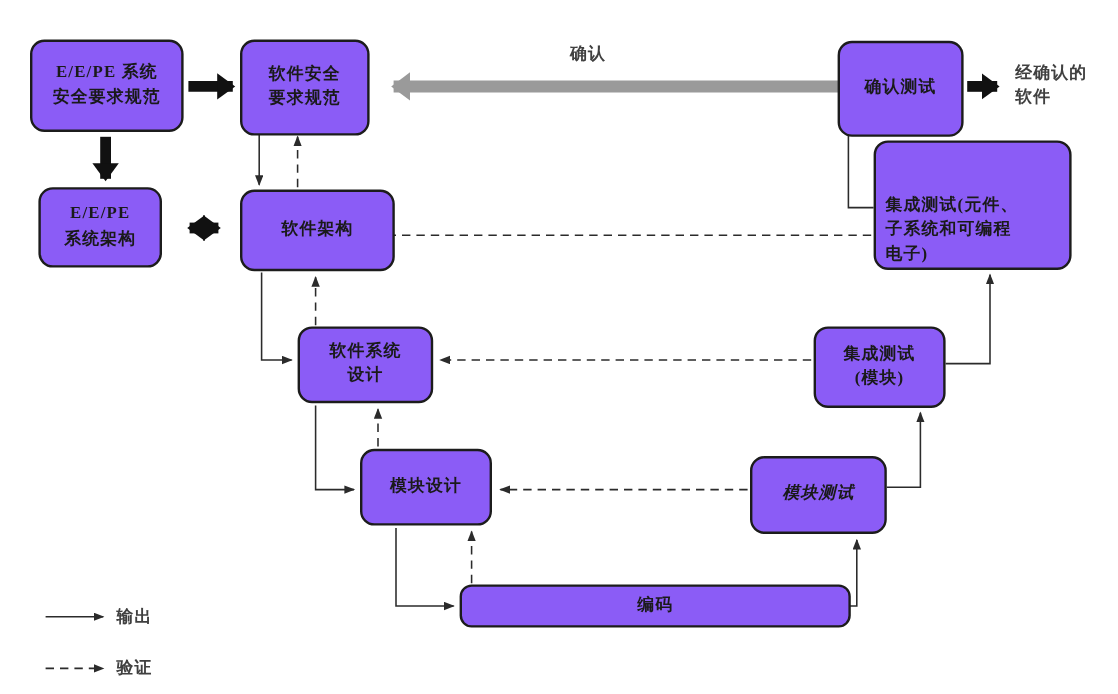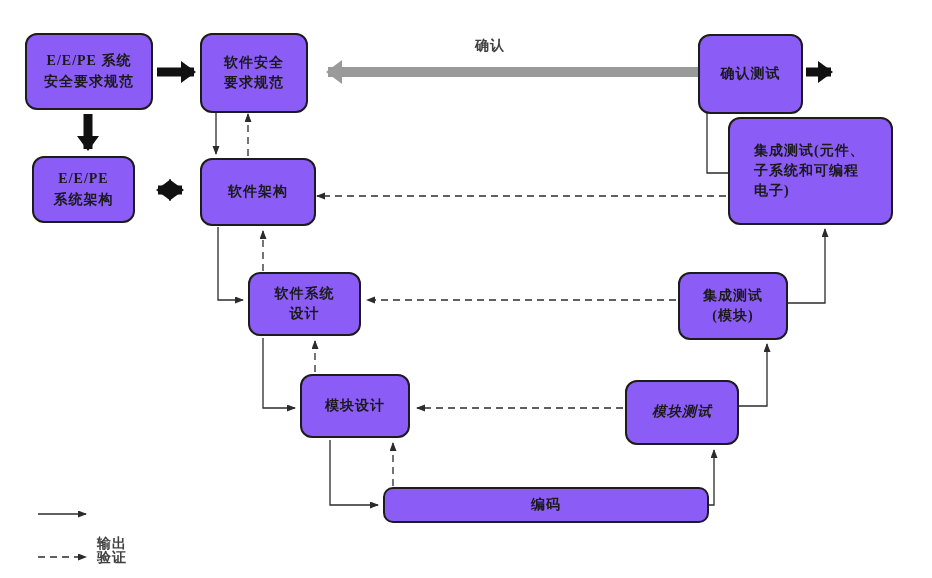--- a/index.html
+++ b/index.html
@@ -110,21 +110,21 @@
   <div class="box" style="left:200px; top:33px; width:108px; height:80px;">
     <span class="box-label">软件安全
 要求规范</span>
   </div>
 
   <div class="box" style="left:32px; top:156px; width:103px; height:67px;">
     <span class="box-label">E/E/PE
 系统架构</span>
   </div>
 
-  <div class="box" style="left:200px; top:158px; width:116px; height:68px;">
+  <div class="box" style="left:200px; top:158px; width:129px; height:68px;">
     <span class="box-label">软件架构</span>
   </div>
 
   <div class="box" style="left:300px; top:374px; width:110px; height:64px;">
     <span class="box-label">模块设计</span>
   </div>
 
   <div class="box" style="left:248px; top:272px; width:113px; height:64px;">
     <span class="box-label">软件系统
 设计</span>
@@ -136,30 +136,32 @@
 
   <div class="box" style="left:625px; top:380px; width:114px; height:65px;font-style:italic;">
     <span class="box-label">模块测试</span>
   </div>
 
   <div class="box" style="left:678px; top:272px; width:110px; height:68px;">
     <span class="box-label">集成测试
 (模块)</span>
   </div>
 
-  <div class="box" style="left:728px; top:117px; width:165px; height:108px; justify-content:flex-start; padding-left:24px;">
+  <div class="box" style="left:728px; top:117px; width:165px; height:108px; justify-content:flex-start; padding-left:8px;align-items:flex-end;">
     <span class="box-label left">集成测试(元件、
 子系统和可编程
 电子)</span>
   </div>
 
   <div class="box" style="left:698px; top:34px; width:105px; height:80px;">
     <span class="box-label">确认测试</span>
   </div>
 
   <div class="free-label" style="left:455px; top:36px; width:70px; text-align:center;">确认</div>
 
+  <div class="free-label" style="left:846px; top:52px; width:86px; text-align:left;">经确认的
+软件</div>
 
-  <div class="free-label" style="left:97px; top:534px;text-align:center;">输出</div>
+  <div class="free-label" style="left:97px; top:505px;text-align:center;">输出</div>
 
   <div class="free-label" style="left:97px; top:548px;">验证</div>
 
 </div>
 
 </body></html>

